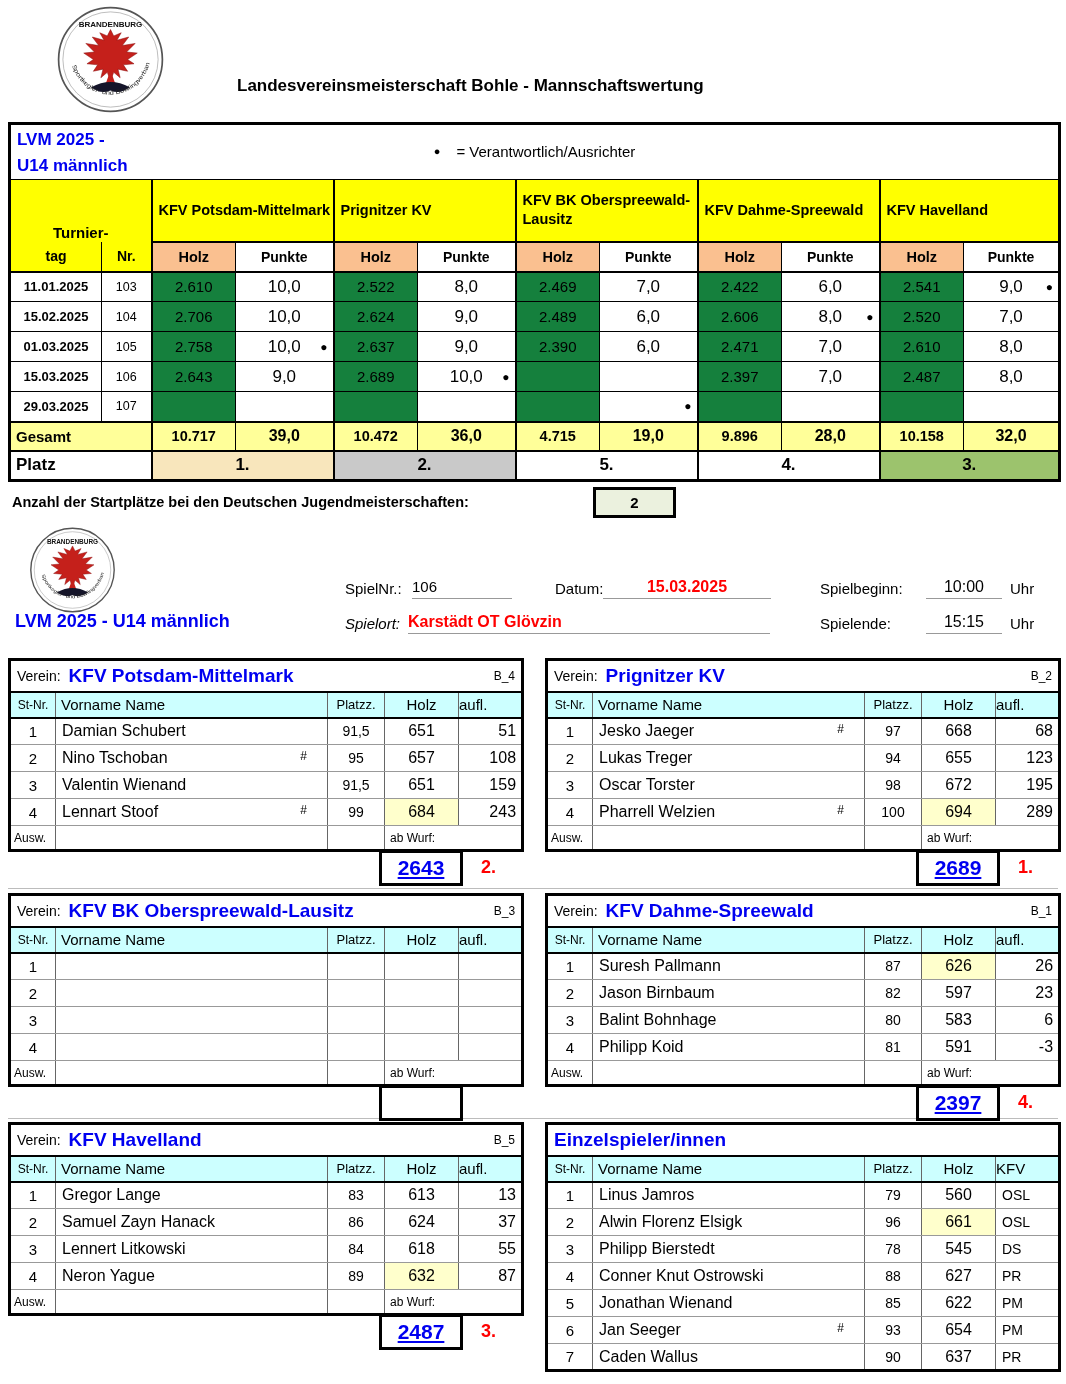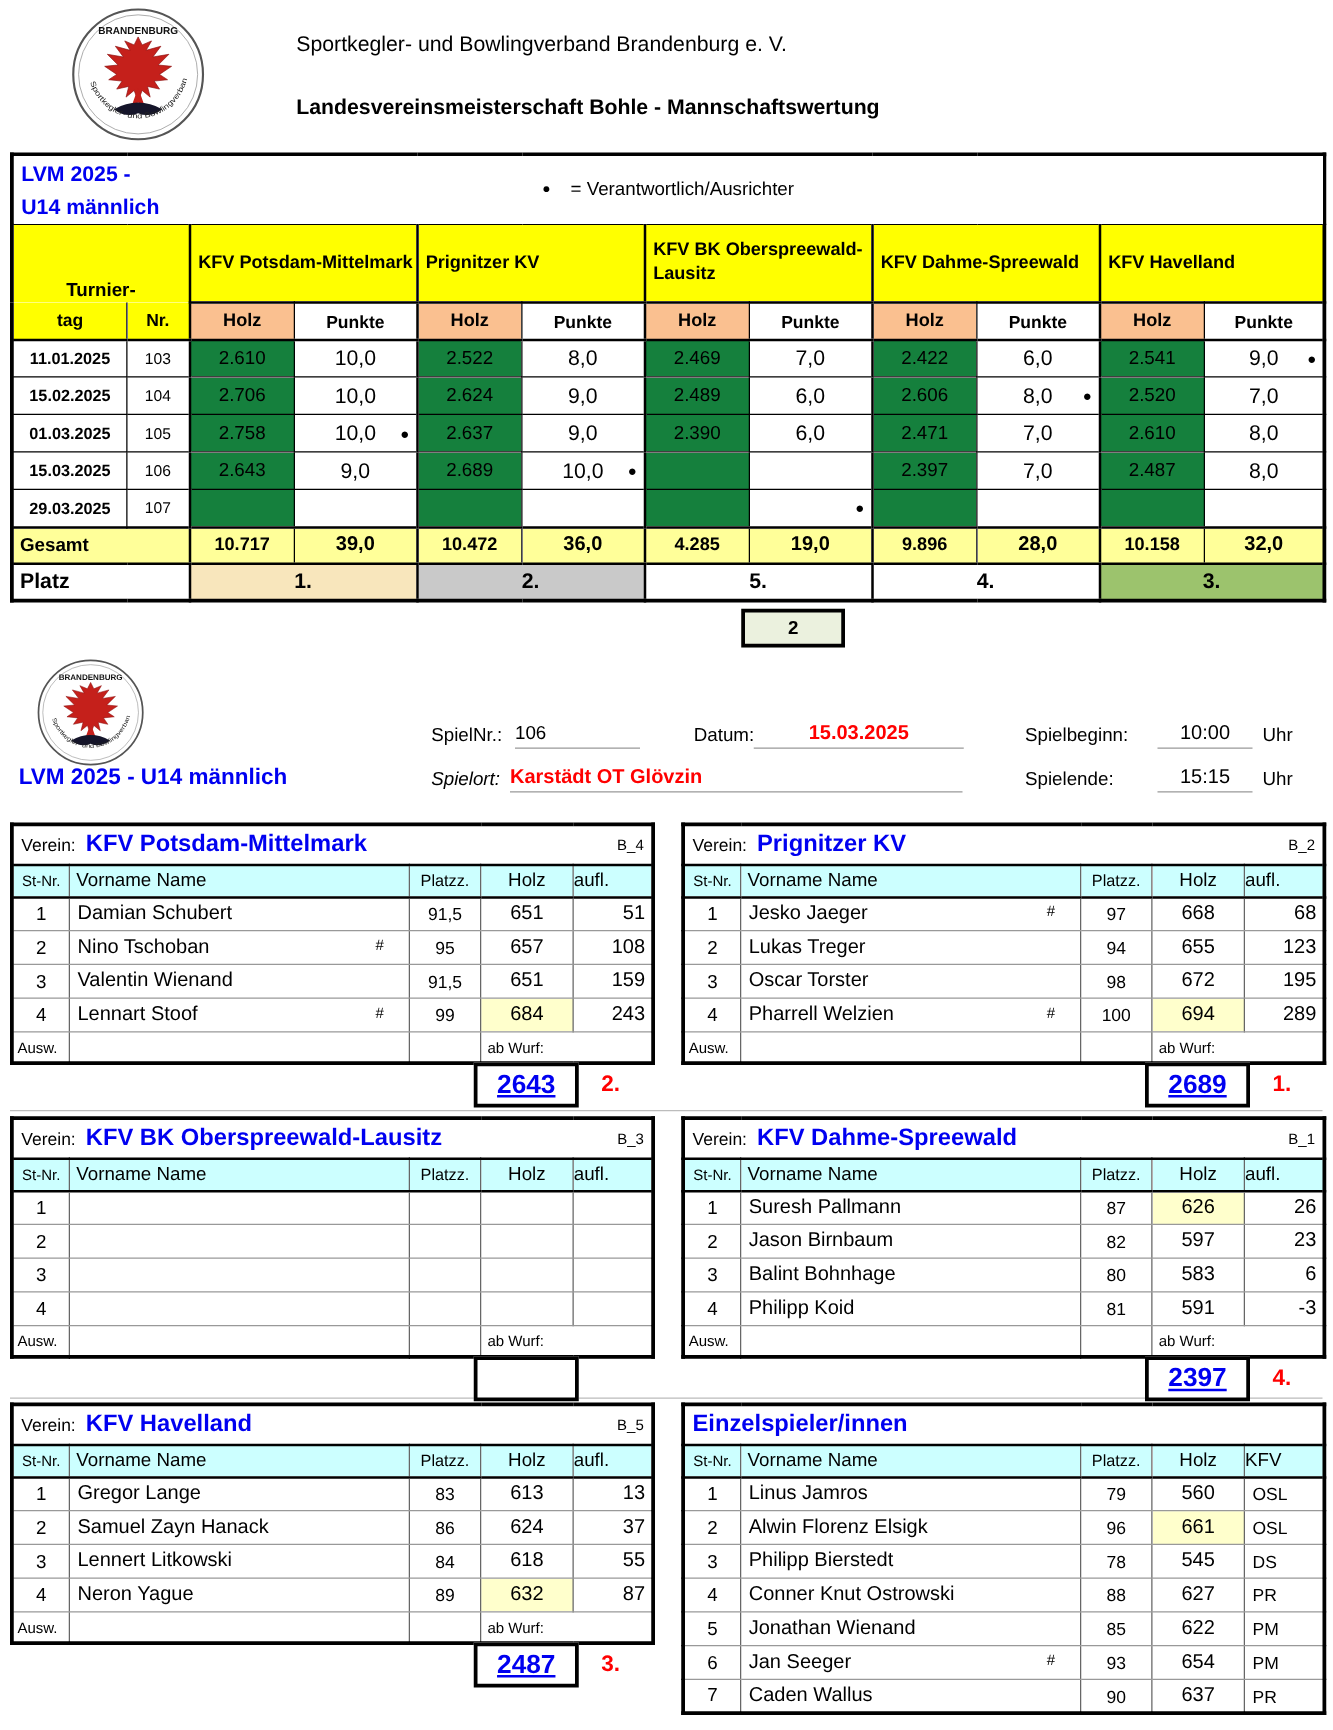--- a/index.html
+++ b/index.html
@@ -111,21 +111,20 @@
     <path fill="#c5201b" d="M50 60 L45 74 L50 71 L55 74 Z"></path>
     <path fill="#15152a" d="M32 76 Q50 66 68 76 Q59 83 50 79 Q41 83 32 76 Z"></path>
     <defs>
         <path id="arc1" d="M13 52 A38 40 0 0 0 87 52"></path>
       </defs>
     <text font-size="5.6" fill="#222" font-family="Liberation Sans, sans-serif">
       <textPath href="#arc1" startOffset="4" textLength="118" lengthAdjust="spacingAndGlyphs">Sportkegler- und Bowlingverband e. V.</textPath>
     </text>
   </svg>
 
-  <div class="org-line">Sportkegler- und Bowlingverband Brandenburg e. V.</div>
   <div class="doc-title">Landesvereinsmeisterschaft Bohle - Mannschaftswertung</div>
 
   <table class="standings">
     <colgroup>
       <col style="width:92px">
         <col style="width:50px">
       <col style="width:84px">
         <col style="width:98px">
       <col style="width:84px">
         <col style="width:98px">
@@ -245,38 +244,39 @@
           <td class="holzc gl"></td>
           <td class="punktec"><span></span></td>
         </tr>
 
       <tr class="r-gesamt">
         <td colspan="2" class="glabel">Gesamt</td>
         <td class="gh gl">10.717</td>
           <td class="gp">39,0</td>
         <td class="gh gl">10.472</td>
           <td class="gp">36,0</td>
-        <td class="gh gl">4.285</td>
+        <td class="gh gl">4.715</td>
           <td class="gp">19,0</td>
         <td class="gh gl">9.896</td>
           <td class="gp">28,0</td>
         <td class="gh gl">10.158</td>
           <td class="gp">32,0</td>
       </tr>
       <tr class="r-platz">
         <td colspan="2" class="plabel">Platz</td>
         <td colspan="2" class="gl" style="background: rgb(248, 230, 188);">1.</td>
         <td colspan="2" class="gl" style="background: rgb(201, 201, 201);">2.</td>
         <td colspan="2" class="gl" style="background: rgb(255, 255, 255);">5.</td>
         <td colspan="2" class="gl" style="background: rgb(255, 255, 255);">4.</td>
         <td colspan="2" class="gl" style="background: rgb(156, 195, 109);">3.</td>
       </tr>
     </tbody>
   </table>
 
+  <div class="startp-label">Anzahl der Startplätze bei den Deutschen Jugendmeisterschaften:</div>
   <div class="startp-box">2</div>
 
   <svg class="logo2" viewBox="0 0 100 100">
     <ellipse cx="50" cy="50" rx="48.5" ry="48.5" fill="#ffffff" stroke="#555" stroke-width="1.6"></ellipse>
     <ellipse cx="50" cy="50" rx="44.5" ry="44.5" fill="none" stroke="#999" stroke-width="0.6"></ellipse>
     <text x="50" y="20" text-anchor="middle" font-size="7.5" font-weight="bold" fill="#111" font-family="Liberation Sans, sans-serif">BRANDENBURG</text>
     <path fill="#c5201b" stroke="#8d1010" stroke-width="0.5" d="M50 22 L47 28 L40 25 L44 32 L33 29 L39 37 L27 35 L35 43 L25 44 L34 50 L28 54 L38 55 L34 61 L43 59 L41 67 L47 62 L50 70 L53 62 L59 67 L57 59 L66 61 L62 55 L72 54 L66 50 L75 44 L65 43 L73 35 L61 37 L67 29 L56 32 L60 25 L53 28 Z"></path>
     <path fill="#c5201b" d="M50 60 L45 74 L50 71 L55 74 Z"></path>
     <path fill="#15152a" d="M32 76 Q50 66 68 76 Q59 83 50 79 Q41 83 32 76 Z"></path>
     <defs>

